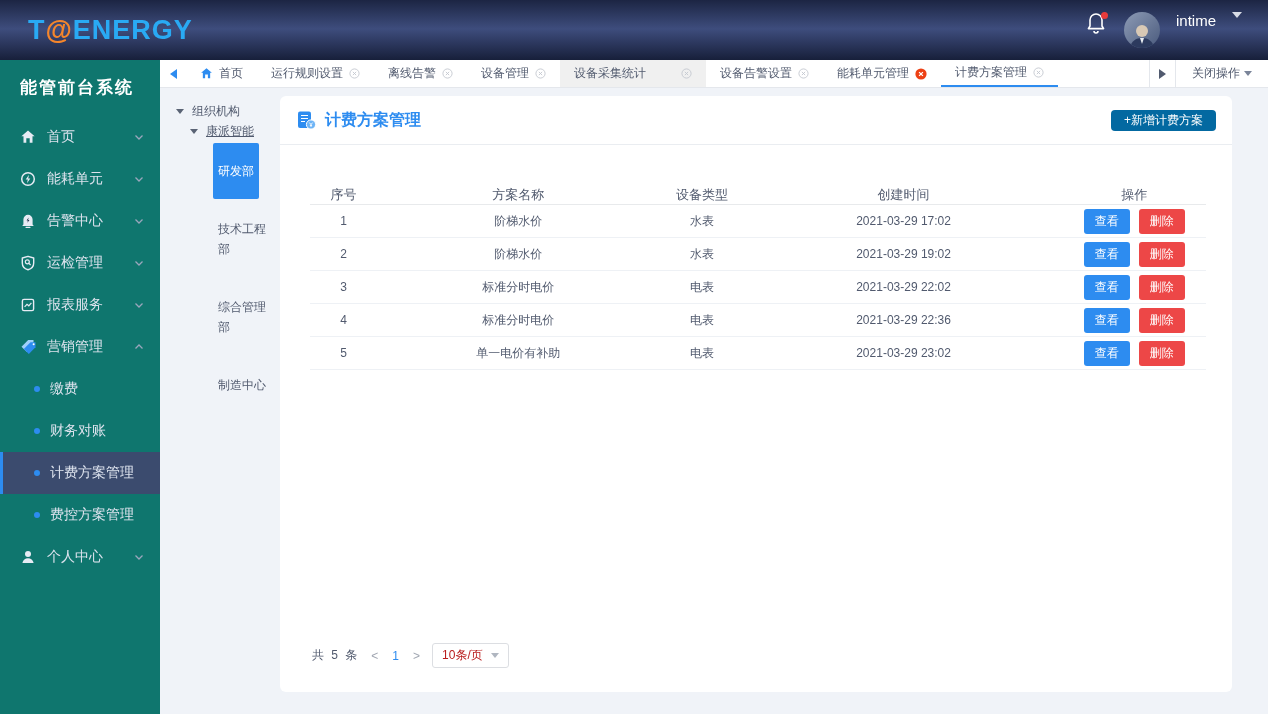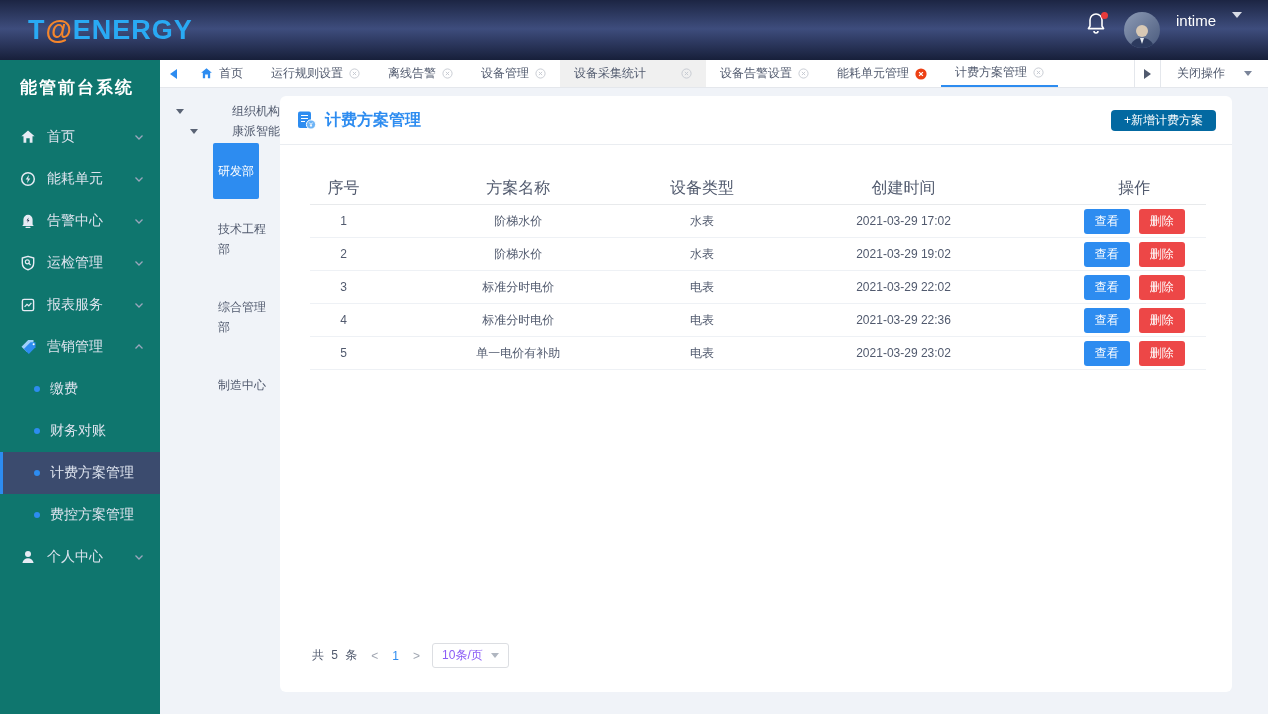--- a/index.html
+++ b/index.html
@@ -40,60 +40,60 @@
   
   .tabbar { height:28px; background:#fff; border-bottom:1px solid #e4e7ec; display:flex; align-items:stretch; font-size:12px; color:#515a6e; }
   .tab-arrow { width:26px; display:flex; align-items:center; justify-content:center; cursor:pointer; flex-shrink:0; }
   .tri-l { width:0; height:0; border-top:5px solid transparent; border-bottom:5px solid transparent; border-right:7px solid #2d8cf0; }
   .tri-r { width:0; height:0; border-top:5px solid transparent; border-bottom:5px solid transparent; border-left:7px solid #515a6e; }
   .tab { display:flex; align-items:center; gap:6px; padding:0 14px; cursor:pointer; white-space:nowrap; }
   .tab.grey { background:#f0f0f0;gap:35px; }
   .tab.active { border-bottom:2px solid #2d8cf0; }
   .tabs-track { display:flex; align-items:stretch; flex:1; min-width:0; overflow:hidden; }
   .tab-right-ops { display:flex; align-items:stretch; flex-shrink:0; }
-  .close-ops { display:flex; align-items:center; gap:19px; padding:0 16px; border-left:1px solid #e4e7ec; cursor:pointer; }
+  .close-ops { display:flex; align-items:center; gap:4px; padding:0 16px; border-left:1px solid #e4e7ec; cursor:pointer; }
   .caret-sm { width:0; height:0; border-left:4px solid transparent; border-right:4px solid transparent; border-top:5px solid #7a8499; }
 
   
   .content { flex:1; display:flex; min-height:0; }
   .tree { width:120px; flex-shrink:0; padding:13px 0 0 16px; font-size:12px; color:#515a6e; line-height:20px; }
-  .tree-row { display:flex; align-items:center; gap:8px; cursor:pointer; white-space:nowrap;justify-content:space-between; }
+  .tree-row { display:flex; align-items:center; gap:8px; cursor:pointer; white-space:nowrap; }
   .tree-caret { width:0; height:0; border-left:4px solid transparent; border-right:4px solid transparent; border-top:5px solid #5a6375; flex-shrink:0; }
-  .tree-ind1 { padding-left:14px; }
+  .tree-ind1 { padding-left:14px;text-decoration:underline; }
   .tree-leaf { padding-left:37px; margin-top:2px; cursor:pointer; }
   .tree-leaf span { display:inline-block; padding:18px 5px; border-radius:2px; }
   .tree-leaf.selected span { background:#2d8cf0; color:#fff; }
 
   
   .card { flex:1; margin:8px 36px 22px 0; background:#fff; border-radius:6px; display:flex; flex-direction:column; min-width:0; }
   .card-head { height:49px; display:flex; align-items:center; justify-content:space-between; padding:0 16px; border-bottom:1px solid #eaedf1; }
   .card-title-wrap { display:flex; align-items:center; gap:8px; }
   .card-title { color:#2d8cf0; font-size:16px; font-weight:bold; }
   .add-btn { background:#0369a1; color:#fff; border:none; border-radius:4px; font-size:12px; padding:2px 13px; cursor:pointer; }
 
   
   .table-wrap { padding:28px 26px 0 30px; }
   .thead, .trow { display:flex; align-items:center; }
-  .thead { height:32px; font-size:16px; color:#515a6e; border-bottom:1px solid #e8eaec; }
+  .thead { height:32px; font-size:13px; color:#515a6e; border-bottom:1px solid #e8eaec;align-items:flex-end; }
   .trow { height:33px; font-size:12px; color:#515a6e; border-bottom:1px solid #eef1f5; }
   .c { text-align:center; }
   .c1 { width:7.5%; } .c2 { width:31.5%; } .c3 { width:9.5%; } .c4 { width:35.5%; } .c5 { width:16%; }
   .c5 { display:flex; align-items:center; justify-content:center; gap:9px; }
   .btn { border:none; border-radius:3px; color:#fff; font-size:12px; padding:4px 11px; cursor:pointer; }
   .btn.view { background:#2d8cf0; }
   .btn.del { background:#ed4747; }
 
   .card-spacer { flex:1; }
 
   
   .pagination { display:flex; align-items:center; gap:10px; padding:0 0 24px 32px; font-size:12px; color:#515a6e; }
   .pg-total { letter-spacing:2px; }
   .pg-arrow { color:#a0a6b1; cursor:pointer; font-size:12px; padding:0 2px; }
   .pg-cur { color:#2d8cf0; cursor:pointer; padding:0 2px; }
-  .pg-size { display:flex; align-items:center; gap:8px; border:1px solid #dcdee2; border-radius:3px; padding:3px 9px; color:#8b5cf6; cursor:pointer; background:#fff; }
+  .pg-size { display:flex; align-items:center; gap:8px; border:1px solid #dcdee2; border-radius:3px; padding:3px 9px; color:#b91c1c; cursor:pointer; background:#fff; }
   .pg-size .caret-sm { border-top-color:#b0b6c0; }
 
   svg { display:block; }
 </style>
 </head>
 <body>
 
 <div class="topbar">
   <div class="logo"><span>T</span><span class="at">@</span><span>ENERGY</span></div>
   <div class="topbar-right">

